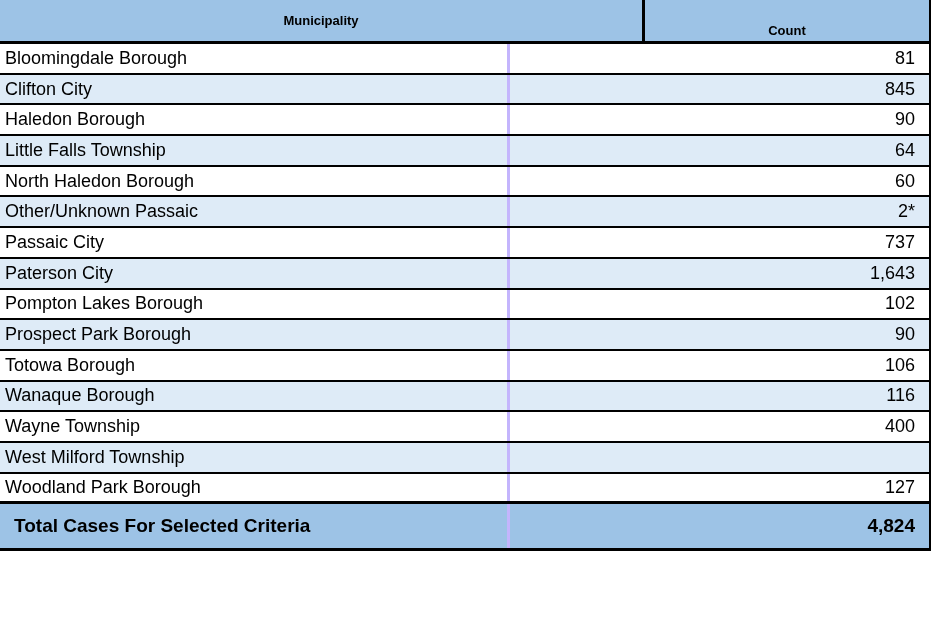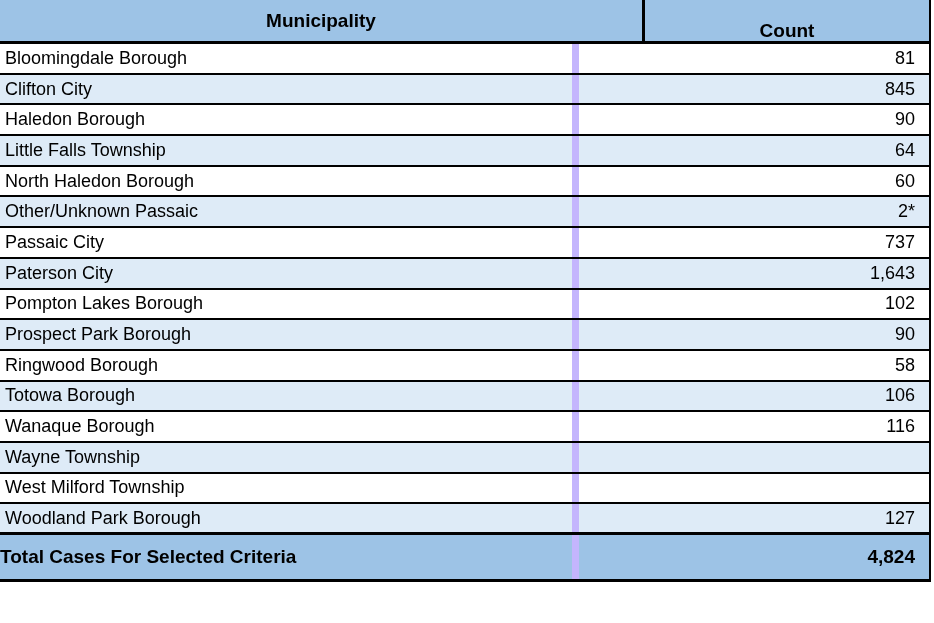--- a/index.html
+++ b/index.html
@@ -17,21 +17,21 @@
     box-sizing: border-box;
     border-right: 2px solid #000000;
   }
   .header-row {
     display: flex;
     height: 44px;
     box-sizing: border-box;
     background: #9DC3E6;
     border-bottom: 3px solid #000000;
     font-weight: bold;
-    font-size: 19px;
+    font-size: 13px;
     align-items: center;
   }
   .col-muni {
     width: 645px;
     box-sizing: border-box;
     border-right: 3px solid #000000;
     height: 100%;
     display: flex;
     align-items: center;
   }
@@ -51,23 +51,23 @@
     height: 30.7px;
     box-sizing: border-box;
     border-bottom: 2px solid #000000;
     font-size: 18px;
     align-items: center;
     background: #ffffff;
   }
   .rows .row:nth-child(even) { background: #DEEBF7; }
   .rows .row:last-child { border-bottom-width: 3px; }
   .cell-muni {
-    width: 579px;
+    width: 510px;
     box-sizing: border-box;
-    border-right: 7px solid #c4b5fd;
+    border-right: 3px solid #c4b5fd;
     height: 100%;
     display: flex;
     align-items: center;
     padding-left: 5px;
   }
   .cell-count {
     flex: 1;
     height: 100%;
     display: flex;
     align-items: center;
@@ -78,21 +78,21 @@
   .total-row {
     display: flex;
     height: 47px;
     box-sizing: border-box;
     background: #9DC3E6;
     border-bottom: 3px solid #000000;
     font-weight: bold;
     font-size: 19px;
     align-items: center;
   }
-  .total-row .cell-muni { padding-left: 0; }
+  .total-row .cell-muni { padding-left: 14px; }
 </style>
 </head>
 <body>
 
 <div class="table-wrap">
 
   <div class="header-row">
     <div class="col-muni">Municipality</div>
     <div class="col-count">Count</div>
   </div>
@@ -132,33 +132,30 @@
     </div>
     <div class="row">
       <div class="cell-muni">Pompton Lakes Borough</div>
       <div class="cell-count">102</div>
     </div>
     <div class="row">
       <div class="cell-muni">Prospect Park Borough</div>
       <div class="cell-count">90</div>
     </div>
     <div class="row">
-      <div class="cell-muni">Ringwood Borough</div>
-      <div class="cell-count">58</div>
-    </div>
-    <div class="row">
       <div class="cell-muni">Totowa Borough</div>
       <div class="cell-count">106</div>
     </div>
     <div class="row">
       <div class="cell-muni">Wanaque Borough</div>
       <div class="cell-count">116</div>
     </div>
     <div class="row">
       <div class="cell-muni">Wayne Township</div>
+      <div class="cell-count">400</div>
     </div>
     <div class="row">
       <div class="cell-muni">West Milford Township</div>
     </div>
     <div class="row">
       <div class="cell-muni">Woodland Park Borough</div>
       <div class="cell-count">127</div>
     </div>
   </div>
 

